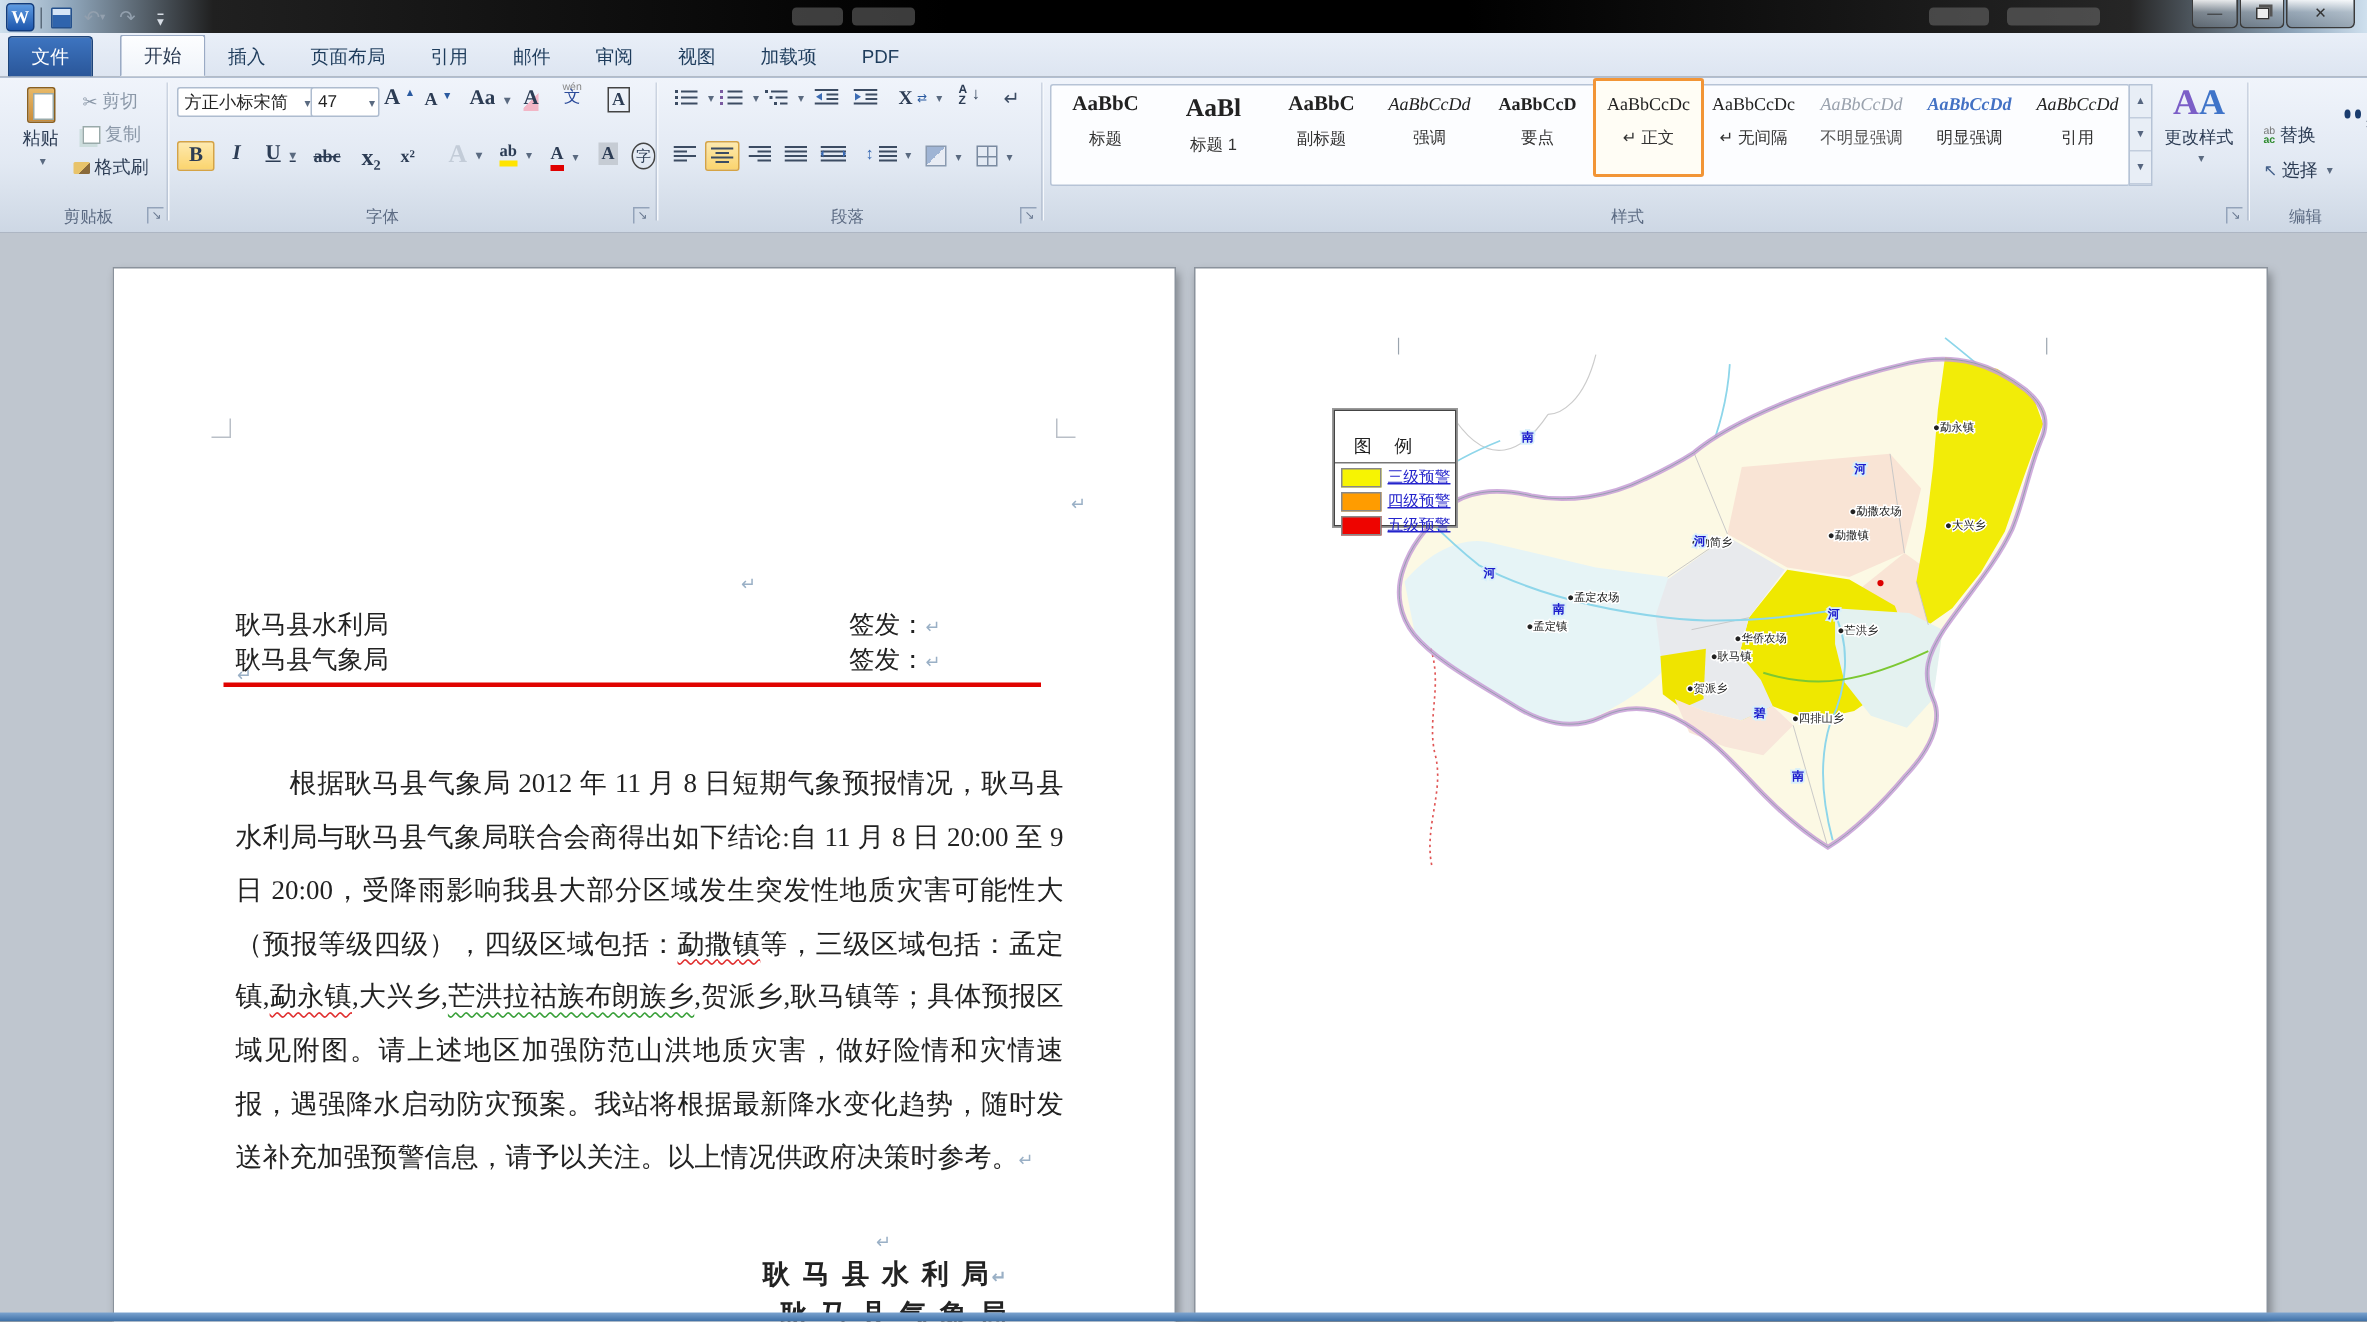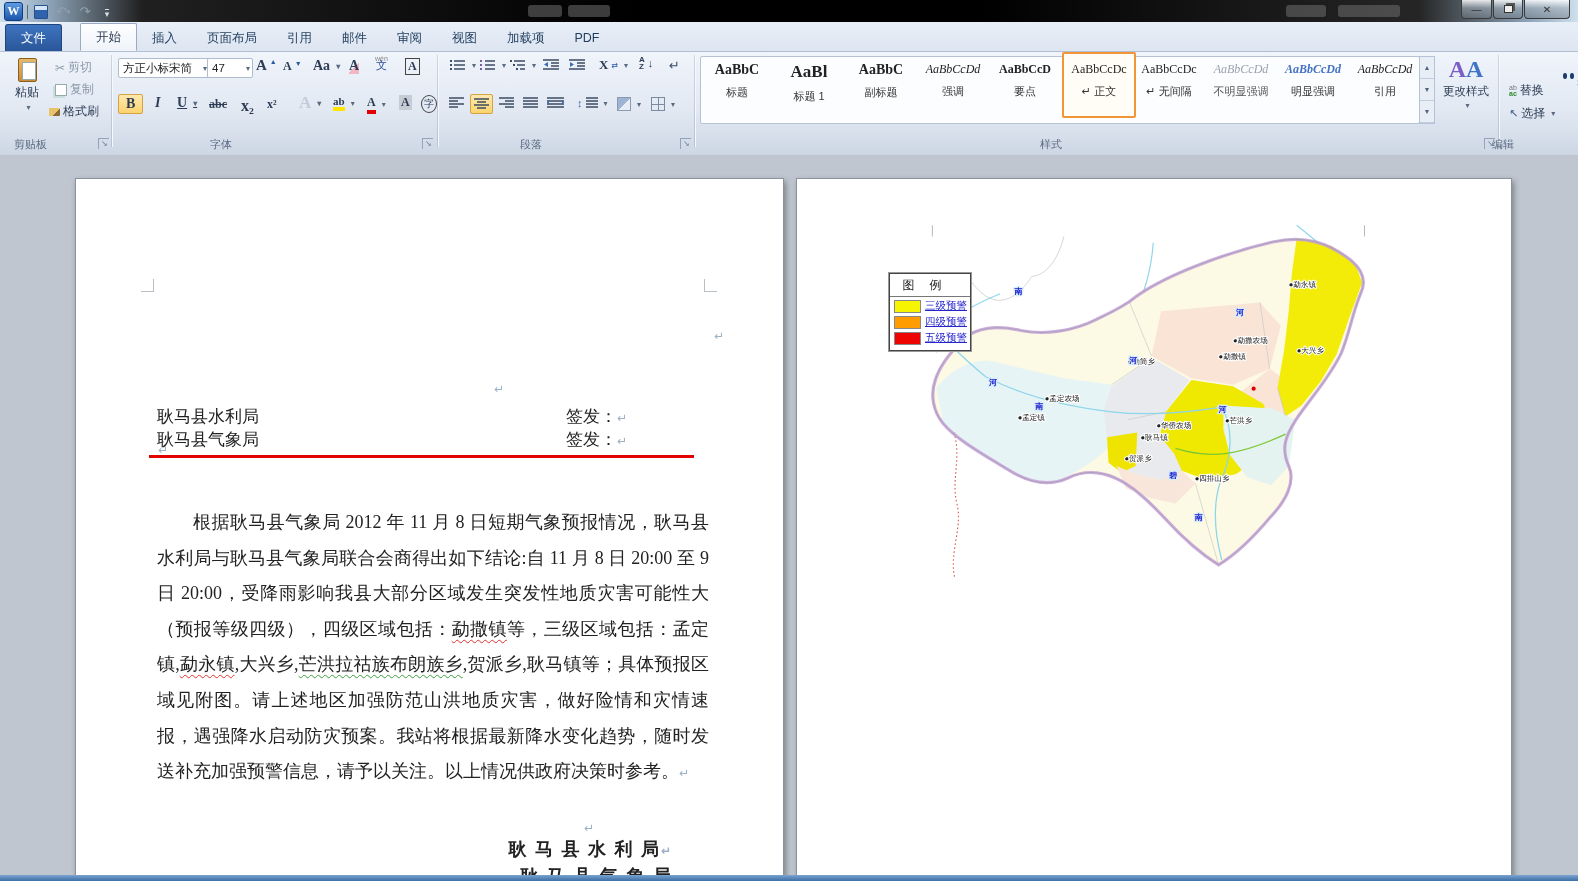--- a/index.html
+++ b/index.html
@@ -22,21 +22,21 @@
   .wbtn.min{width:29px}.wbtn.res{width:28px}.wbtn.cls{width:44px}
   .res-glyph{width:7px;height:6px;border:1px solid #333;box-shadow:2px -2px 0 -0px #555;background:#eee;}
   
   .tabrow{position:absolute;left:0;top:22px;width:1578px;height:30px;background:linear-gradient(180deg,#e9eff8,#dde5f1);border-bottom:1px solid #b2bfd2;display:flex;align-items:flex-end;padding-left:5px;box-sizing:border-box;}
   .tab{height:26px;line-height:26px;padding:0 15px;color:#1e3c5c;font-size:12.5px;}
   .tab.file{background:linear-gradient(180deg,#3d74c0,#2a5699);color:#fff;border-radius:3px 3px 0 0;border:1px solid #1e4479;border-bottom:none;margin-right:18px;}
   .tab.active{background:linear-gradient(180deg,#fdfeff,#f0f4fa);border:1px solid #9aaac4;border-bottom:1px solid #f2f6fb;border-radius:2px 2px 0 0;color:#2a3a52;}
   
   .ribbon{position:absolute;left:0;top:52px;width:1578px;height:103px;background:linear-gradient(180deg,#f0f4fb,#e2e9f3 55%,#d4dde9 85%,#cdd7e4);border-bottom:1px solid #8b9cb5;}
   .gsep{position:absolute;top:3px;width:1px;height:92px;background:linear-gradient(180deg,#cdd5e2,#b7c2d3);box-shadow:1px 0 0 #f5f8fc;}
-  .glabel{position:absolute;top:85px;font-size:11px;color:#5c6b83;}
+  .glabel{position:absolute;top:85px;font-size:11px;color:#5c6b83;text-align:center;}
   .dlg{position:absolute;top:86px;width:11px;height:11px;border-left:1px solid #93a3ba;border-top:1px solid #93a3ba;color:#6b7b93;font-size:8px;line-height:10px;padding-left:2px;box-sizing:border-box;}
   .rbtn{position:absolute;display:flex;align-items:center;gap:3px;color:#2c3c54;font-size:12px;padding:1px 3px;border-radius:2px;}
   .combo{position:absolute;height:18px;background:#fff;border:1px solid #aebccf;border-radius:2px;font-size:11.5px;display:flex;align-items:center;padding:0 2px 0 4px;justify-content:space-between;color:#222;}
   .car{color:#5a6a80;font-size:8px;margin-left:3px;}
   .bigbtn{position:absolute;width:42px;height:68px;display:flex;flex-direction:column;align-items:center;justify-content:flex-start;gap:2px;font-size:12px;color:#2c3c54;}
   .clipboard-ic{width:17px;height:22px;background:linear-gradient(180deg,#e8b968,#c98c3a);border:1px solid #8a6020;border-radius:2px;position:relative;margin-top:3px;}
   .clipboard-ic i{position:absolute;left:3px;top:3px;width:12px;height:16px;background:#fff;border:1px solid #9aa;}
   .ic{display:inline-flex;align-items:center;justify-content:center;}
   .serifB{font-family:"Liberation Serif",serif;font-weight:bold;}
   .serifI{font-family:"Liberation Serif",serif;font-style:italic;font-weight:bold;}
@@ -67,21 +67,21 @@
   .redline{position:absolute;left:73px;width:545px;height:3px;background:#e00300;}
   .salut{position:absolute;left:81px;font-family:"Liberation Serif",serif;font-weight:bold;font-size:18px;}
   .bodytext{position:absolute;left:81px;width:552px;font-family:"Liberation Serif",serif;font-size:18px;line-height:35.6px;text-align:justify;text-indent:36px;word-break:break-all;}
   .sq-red{text-decoration:underline wavy #e03030 1px;text-underline-offset:4px;}
   .sq-green{text-decoration:underline wavy #3aa03a 1px;text-underline-offset:4px;}
   .sig{position:absolute;right:110px;font-family:"Liberation Serif",serif;font-size:18px;font-weight:bold;letter-spacing:2px;white-space:nowrap;}
   .pmark{color:#9ab0c6;font-size:12px;font-family:"DejaVu Sans",sans-serif;}
   .pm-abs{position:absolute;}
   
   .legend{position:absolute;left:92px;top:94px;width:80px;height:76px;background:#fff;border:1px solid #444;box-shadow:0 0 0 1px #999;font-family:"Liberation Serif",serif;}
-  .legend .lt{text-align:center;font-size:12px;letter-spacing:6px;padding:3px 16px 2px 6px;border-bottom:1px solid #777;}
+  .legend .lt{text-align:center;font-size:12px;letter-spacing:6px;padding:3px 16px 2px 6px;border-bottom:1px solid #777;margin-top:12px;}
   .lrow{display:flex;align-items:center;gap:4px;padding:2px 3px 0 4px;}
   .lsw{width:26px;height:11px;border:1px solid #888;}
   .llab{font-size:10.5px;color:#2424cc;text-decoration:underline;white-space:nowrap;}
   .bottombar{position:absolute;left:0;bottom:0;width:1578px;height:6px;background:linear-gradient(180deg,#7ba3cf,#3c6ea5);}
   text.town{font-size:9.5px;fill:#222;stroke:#ffffff;stroke-width:2.5px;paint-order:stroke;font-family:"Liberation Sans",sans-serif;}
   text.riv{font-size:10px;font-weight:bold;fill:#1a1acc;stroke:#d8effa;stroke-width:3px;paint-order:stroke;font-family:"Liberation Sans",sans-serif;}
 </style>
 </head>
 <body>
 

